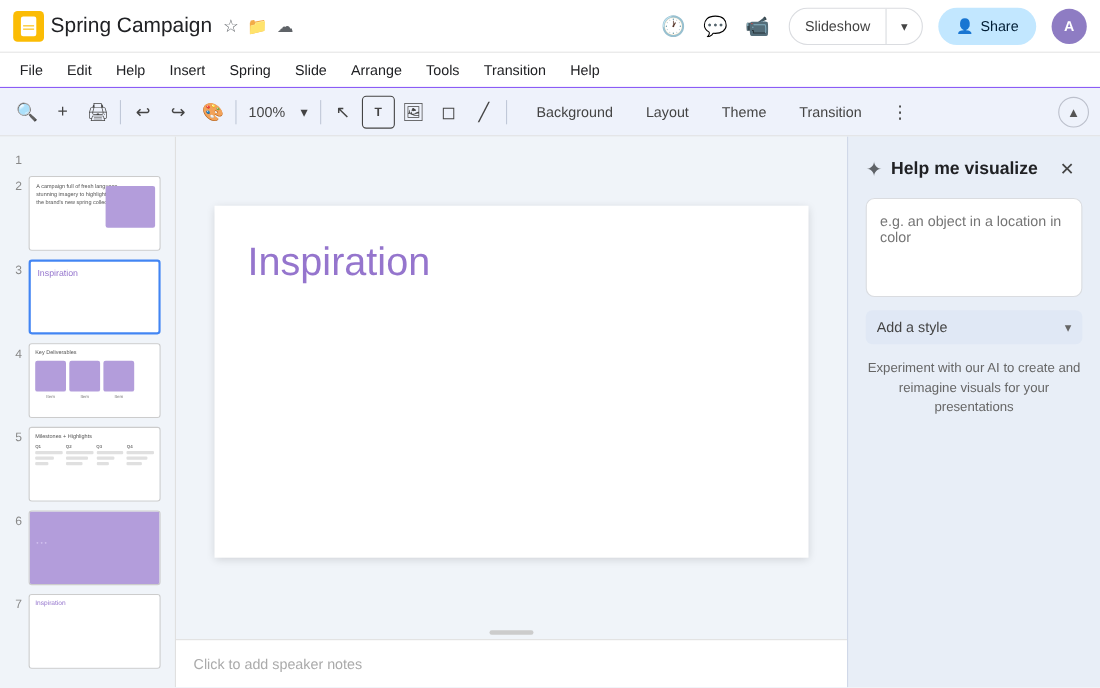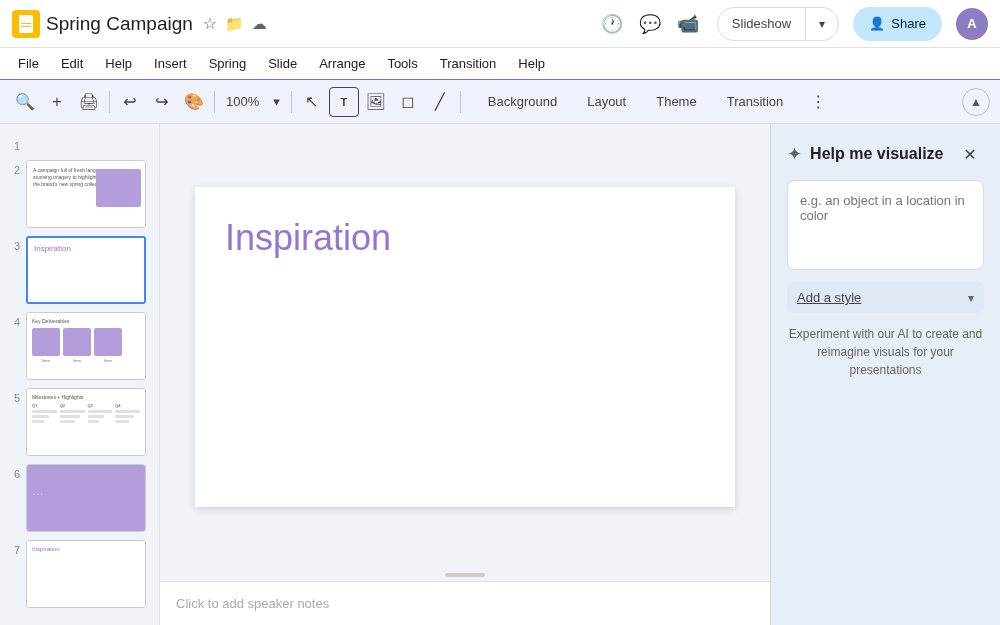--- a/index.html
+++ b/index.html
@@ -97,21 +97,21 @@
     .scroll-bar { width: 40px; height: 4px; background: #ccc; border-radius: 2px; }
 
     
     .ai-panel { width: 230px; background: #e8eef7; border-left: 1px solid #d0d8e8; display: flex; flex-direction: column; padding: 16px; gap: 12px; flex-shrink: 0; }
     .ai-panel-header { display: flex; align-items: center; justify-content: space-between; }
     .ai-panel-title-row { display: flex; align-items: center; gap: 8px; }
     .ai-panel-icon { font-size: 18px; color: #5f6368; }
     .ai-panel-title { font-size: 16px; font-weight: 700; color: #202124; }
     .ai-close-btn { width: 28px; height: 28px; border-radius: 50%; display: flex; align-items: center; justify-content: center; cursor: pointer; color: #444; font-size: 16px; border: none; background: transparent; }
     .ai-textarea { background: #fff; border: 1px solid #dadce0; border-radius: 8px; padding: 12px; font-size: 13px; color: #aaa; min-height: 90px; resize: none; width: 100%; font-family: Arial, sans-serif; }
-    .ai-style-select { background: #e0e8f5; border: none; border-radius: 6px; padding: 8px 10px; font-size: 13px; color: #444; width: 100%; cursor: pointer; appearance: none; -webkit-appearance: none; display: flex; align-items: center; text-decoration: underline; }
+    .ai-style-select { background: #e0e8f5; border: none; border-radius: 6px; padding: 8px 10px; font-size: 13px; color: #444; width: 100%; cursor: pointer; appearance: none; -webkit-appearance: none; display: flex; align-items: center; }
     .ai-select-wrapper { position: relative; }
     .ai-select-wrapper::after { content: '▾'; position: absolute; right: 10px; top: 50%; transform: translateY(-50%); color: #666; pointer-events: none; font-size: 12px; }
     .ai-create-btn { background: #c8cdd8; border: none; border-radius: 20px; padding: 8px 24px; font-size: 14px; color: #888; cursor: pointer; margin: 0 auto; display: block; font-weight: 500; }
     .ai-hint { font-size: 12px; color: #666; text-align: center; line-height: 1.5; }
   </style>
 </head>
 <body>
 
 <div class="top-bar">
   <div class="app-icon">

